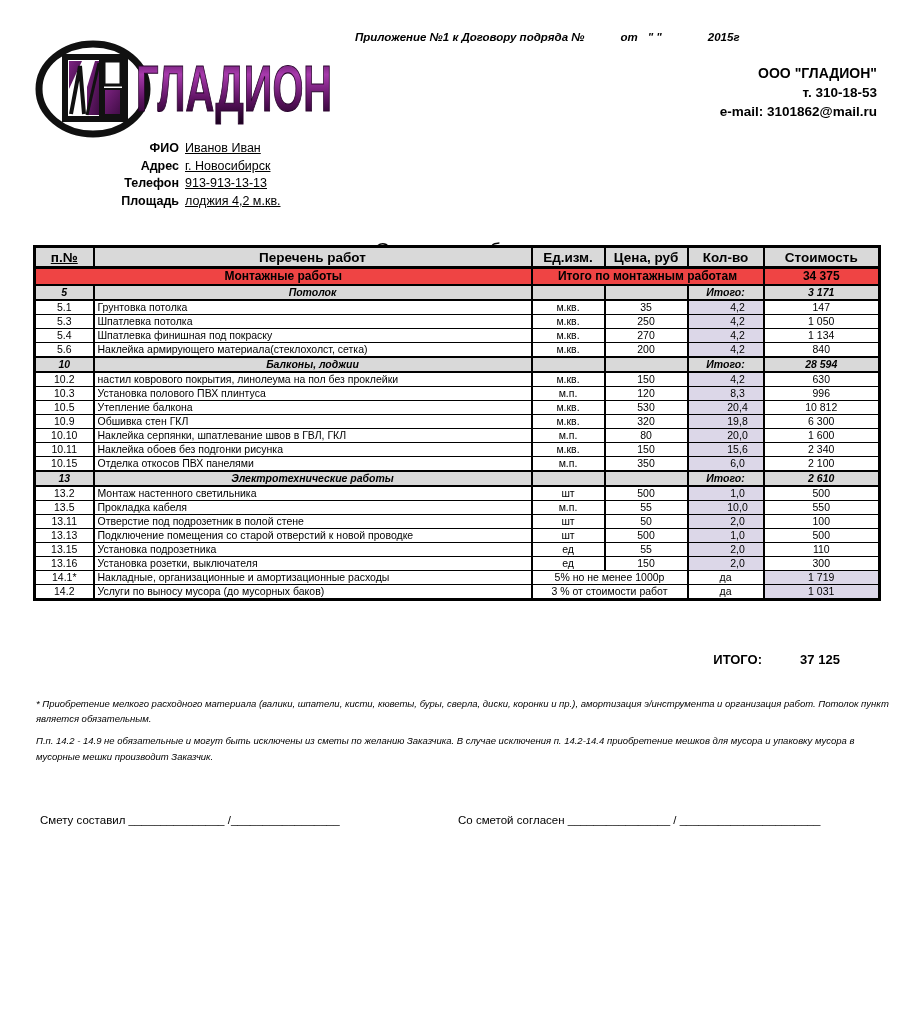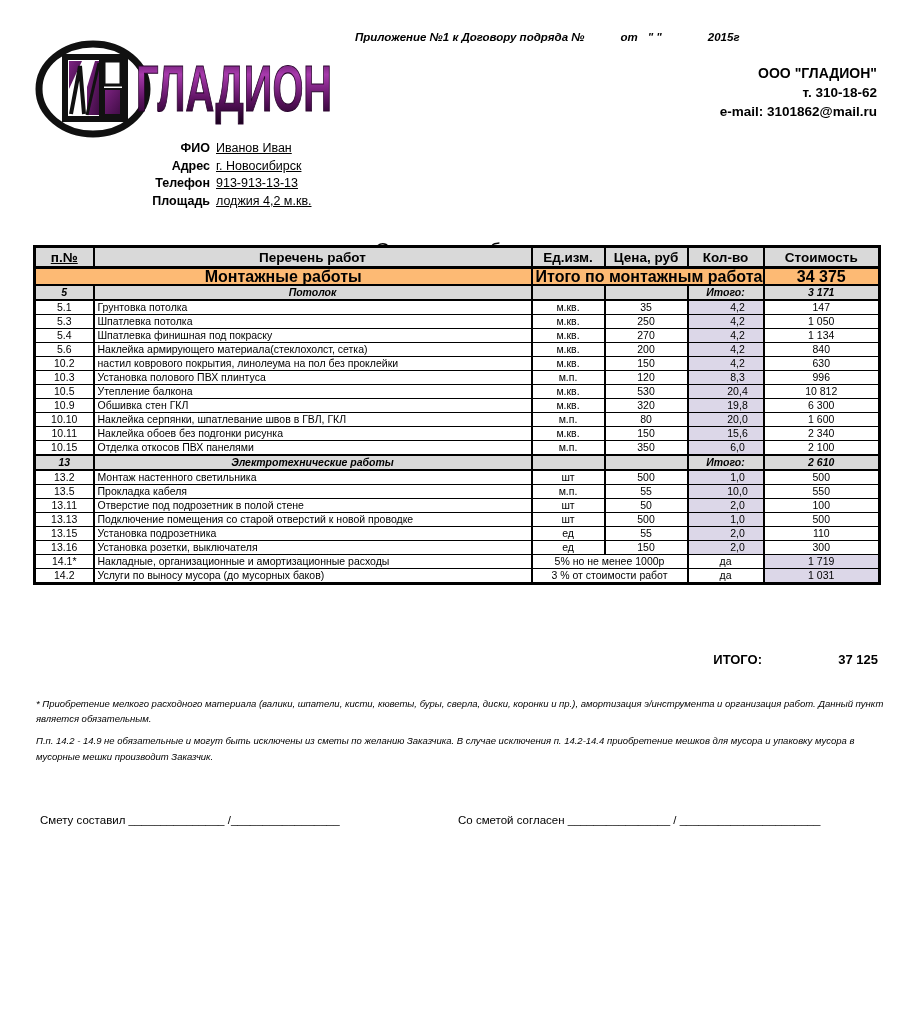--- a/index.html
+++ b/index.html
@@ -23,57 +23,57 @@
   .logo-mark { position: absolute; left: 34px; top: 40px; }
   .logo-text-svg { position: absolute; left: 134px; top: 47px; }
 
   
   .company { position: absolute; right: 33px; top: 63px; text-align: right; font-weight: bold; }
   .company .c1 { font-size: 14px; line-height: 20px; }
   .company .c2, .company .c3 { font-size: 13.5px; line-height: 19px; }
 
   
   .client { position: absolute; left: 0; top: 140px; font-size: 12.5px; }
-  .client-row { display: flex; line-height: 17.5px; margin-left: 31px; }
+  .client-row { display: flex; line-height: 17.5px; }
   .client-label { width: 185px; text-align: right; font-weight: bold; padding-right: 6px; }
   .client-value { text-decoration: underline; }
 
   
   .sheet-title { position: absolute; top: 239px; left: 0; width: 910px; text-align: center; font-weight: normal; font-size: 20px; }
 
   
   .estimate-wrap { position: absolute; top: 245px; left: 33px; }
   table.estimate { border-collapse: collapse; table-layout: fixed; width: 845px; border: 3px solid #000; }
   .estimate th, .estimate td {
     border: 1px solid #000; border-left-width: 2px; border-right-width: 2px;
     padding: 0 3px; font-size: 10.5px; height: 14px; line-height: 13px;
     overflow: hidden; white-space: nowrap; text-align: center;
   }
   .estimate thead th {
     background: #d9d9d9; font-size: 13.5px; font-weight: bold; height: 21px;
     border-top: 3px solid #000; border-bottom: 3px solid #000;
   }
   .estimate th.col0 { text-decoration: underline; }
   .group-row td {
-    background: #fdba74; font-weight: bold; font-size: 16px; height: 17px;
+    background: #ef4444; font-weight: bold; font-size: 12px; height: 17px;
     border-top: 2px solid #000; border-bottom: 2px solid #000;
   }
   .section-row td {
     background: #d9d9d9; font-weight: bold; font-style: italic;
     border-top: 2px solid #000; border-bottom: 2px solid #000;
   }
   .estimate td.c-name { text-align: left; }
   .estimate td.c-qty { background: #dcd7e8; padding-left: 27px; }
   .estimate td.c-cost-hl { background: #dcd7e8; margin-left: 28px; }
 
   
   .grand-total { position: absolute; top: 652px; left: 33px; width: 845px; display: flex; font-weight: bold; font-size: 13px; }
   .gt-spacer { width: 609px; }
   .gt-label { width: 120px; text-align: right; }
-  .gt-value { width: 116px; text-align: right; }
+  .gt-value { width: 116px; text-align: center; }
 
   
   .notes { position: absolute; left: 36px; top: 696px; width: 856px; font-size: 9.5px; font-style: italic; line-height: 1.6; }
   .note { margin: 0 0 7px 0; }
 
   
   .signatures { position: absolute; top: 814px; left: 40px; width: 840px; display: flex; font-size: 11.5px; white-space: nowrap; }
   .sig-left { width: 418px; }
   .sig-right { flex: 1; }
 </style>
@@ -116,21 +116,21 @@
           <stop offset="0.65" stop-color="#5c1260"></stop>
           <stop offset="1" stop-color="#15001a"></stop>
         </linearGradient>
       </defs>
       <text x="2" y="64" font-family="Liberation Sans, sans-serif" font-weight="bold" font-size="64" fill="url(#pg)" stroke="#2a052e" stroke-width="1.2" textLength="196" lengthAdjust="spacingAndGlyphs">ГЛАДИОН</text>
     </svg>
   </div>
 
   <div class="company">
     <div class="c1">ООО "ГЛАДИОН"</div>
-    <div class="c2">т. 310-18-62</div>
+    <div class="c2">т. 310-18-53</div>
     <div class="c3">e-mail: 3101862@mail.ru</div>
   </div>
 
   <div class="client">
     <div class="client-row">
       <span class="client-label">ФИО</span>
       <span class="client-value">Иванов Иван</span>
     </div>
     <div class="client-row">
       <span class="client-label">Адрес</span>
@@ -207,20 +207,28 @@
             <td class="c-cost">1 134</td>
           </tr>
           <tr class="item-row">
             <td class="c-num">5.6</td>
             <td class="c-name">Наклейка армирующего материала(стеклохолст, сетка)</td>
             <td class="c-unit">м.кв.</td>
             <td class="c-price">200</td>
             <td class="c-qty">4,2</td>
             <td class="c-cost">840</td>
           </tr>
+          <tr class="section-row">
+            <td class="c-num">10</td>
+            <td class="s-name">Балконы, лоджии</td>
+            <td class="c-unit"></td>
+            <td class="c-price"></td>
+            <td class="s-qty">Итого:</td>
+            <td class="s-cost">28 594</td>
+          </tr>
           <tr class="item-row">
             <td class="c-num">10.2</td>
             <td class="c-name">настил коврового покрытия, линолеума на пол без проклейки</td>
             <td class="c-unit">м.кв.</td>
             <td class="c-price">150</td>
             <td class="c-qty">4,2</td>
             <td class="c-cost">630</td>
           </tr>
           <tr class="item-row">
             <td class="c-num">10.3</td>
@@ -344,21 +352,21 @@
     </table>
   </div>
 
   <div class="grand-total">
     <span class="gt-spacer"></span>
     <span class="gt-label">ИТОГО:</span>
     <span class="gt-value">37 125</span>
   </div>
 
   <div class="notes">
-    <p class="note">* Приобретение мелкого расходного материала (валики, шпатели, кисти, кюветы, буры, сверла, диски, коронки и пр.), амортизация э/инструмента и организация работ. Данный пункт является обязательным.</p>
+    <p class="note">* Приобретение мелкого расходного материала (валики, шпатели, кисти, кюветы, буры, сверла, диски, коронки и пр.), амортизация э/инструмента и организация работ. Потолок пункт является обязательным.</p>
     <p class="note">П.п. 14.2 - 14.9 не обязательные и могут быть исключены из сметы по желанию Заказчика. В случае исключения п. 14.2-14.4   приобретение мешков для мусора и упаковку мусора в мусорные мешки производит Заказчик.</p>
   </div>
 
   <div class="signatures">
     <span class="sig-left">Смету составил _______________ /_________________</span>
     <span class="sig-right">Со сметой согласен ________________ / ______________________</span>
   </div>
 
 </div>
 

